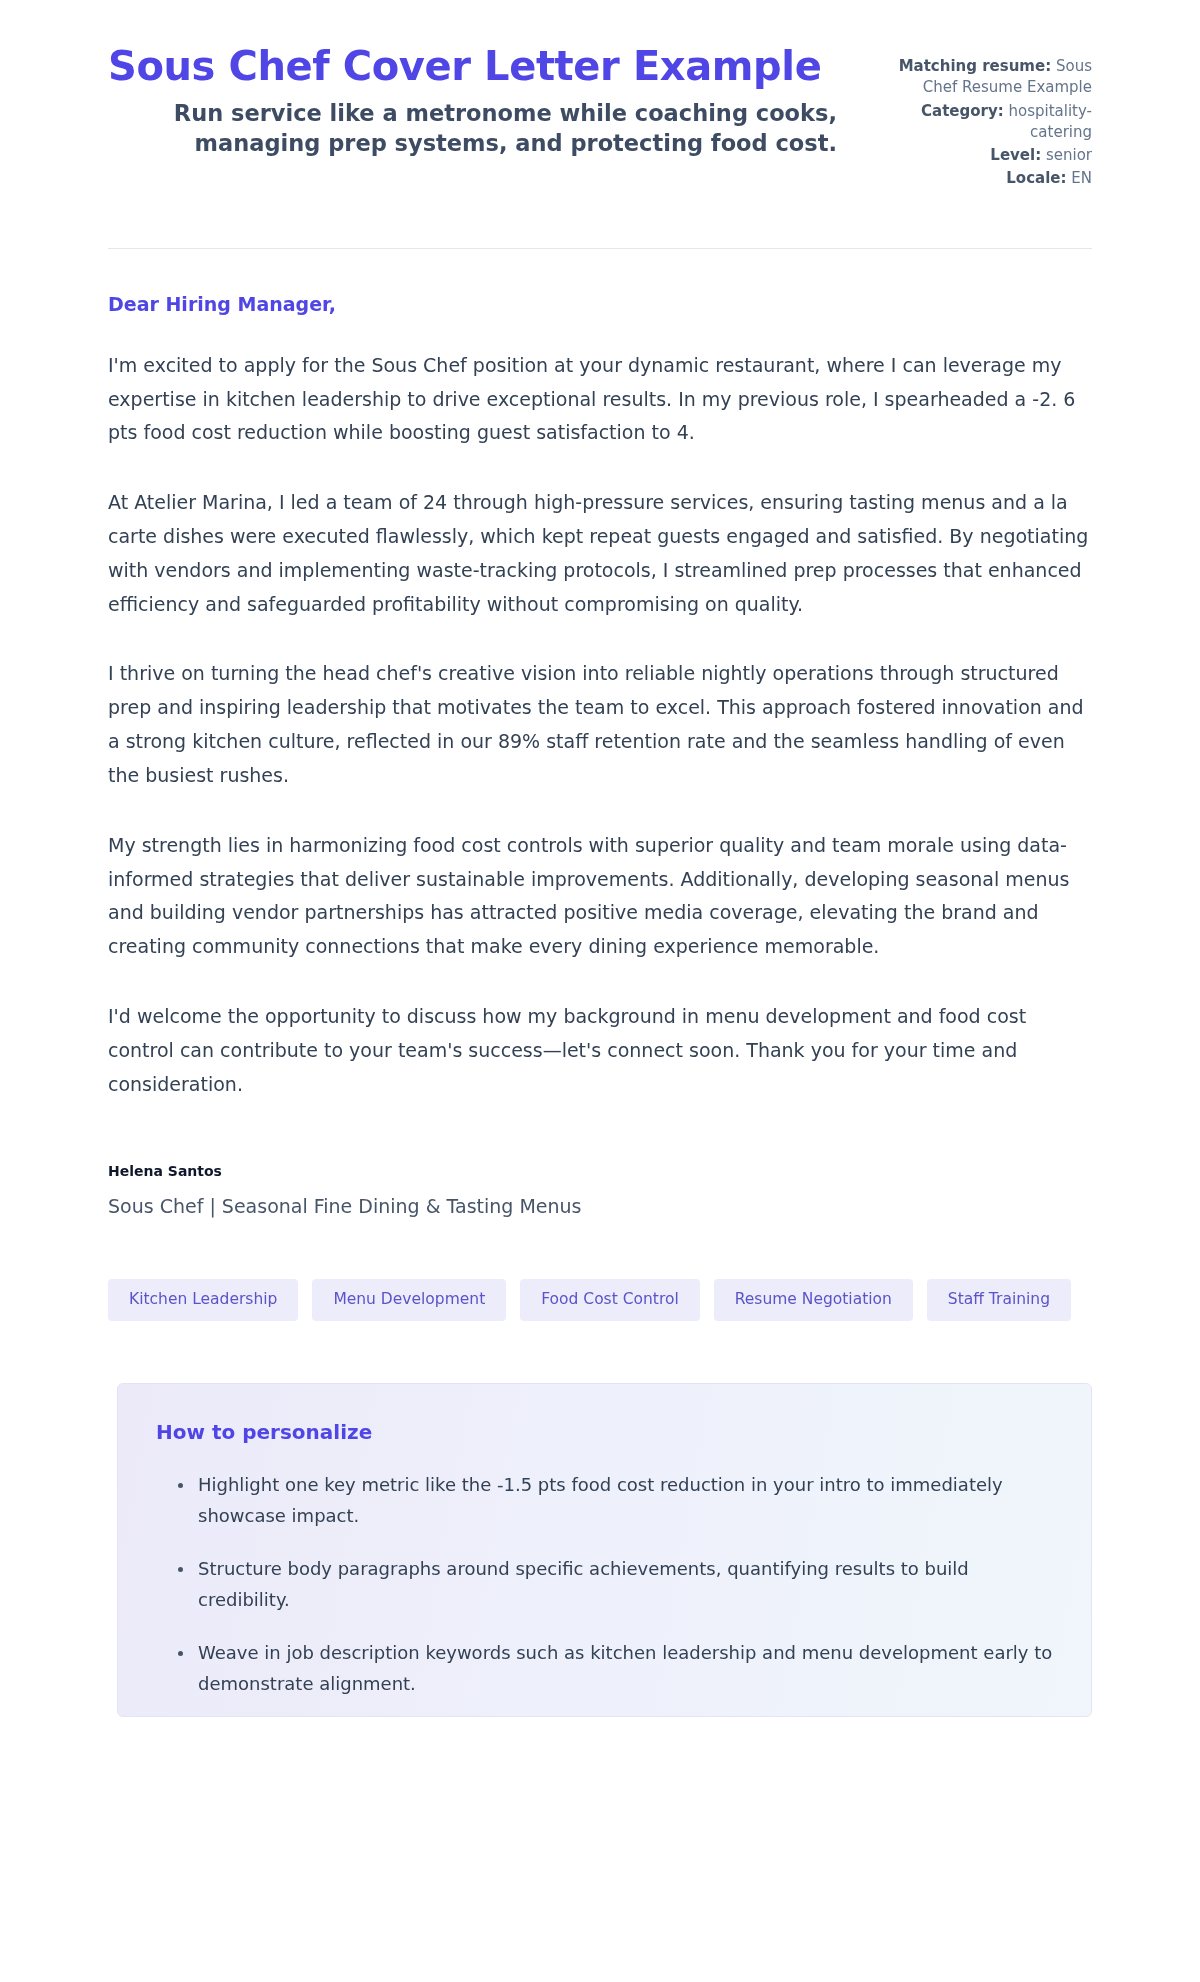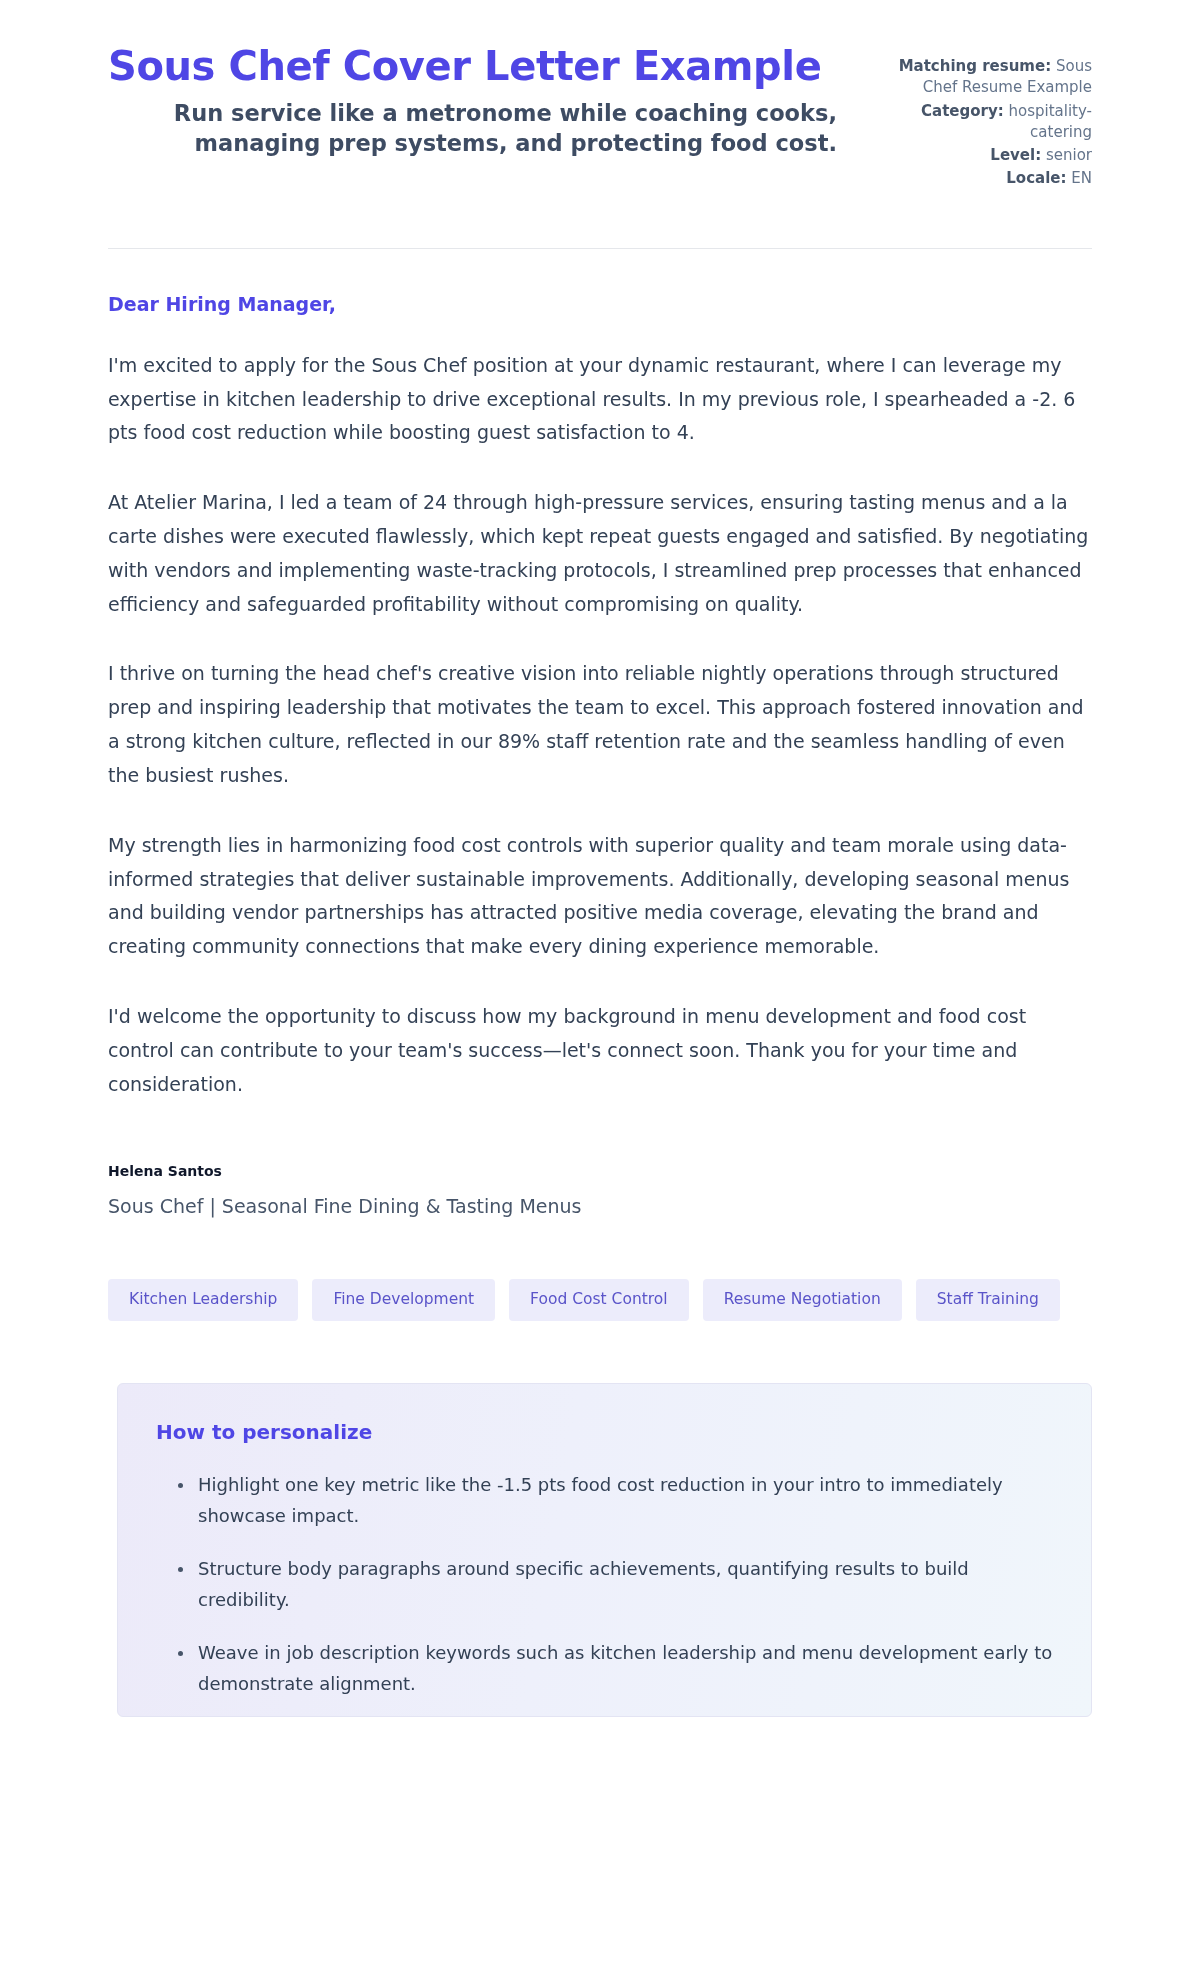--- a/index.html
+++ b/index.html
@@ -210,21 +210,21 @@
     <p class="letter-paragraph">I'd welcome the opportunity to discuss how my background in menu development and food cost control can contribute to your team's success—let's connect soon. Thank you for your time and consideration.</p>
   </div>
 
   <div class="signature">
     <p class="signature-name">Helena Santos</p>
     <p class="signature-role">Sous Chef | Seasonal Fine Dining &amp; Tasting Menus</p>
   </div>
 
   <div class="chips">
     <span class="chip">Kitchen Leadership</span>
-    <span class="chip">Fine Development</span>
+    <span class="chip">Menu Development</span>
     <span class="chip">Food Cost Control</span>
     <span class="chip">Resume Negotiation</span>
     <span class="chip">Staff Training</span>
   </div>
 
   <div class="callout">
     <h2 class="callout-title">How to personalize</h2>
     <ul class="callout-list">
       <li class="callout-item">Highlight one key metric like the -1.5 pts food cost reduction in your intro to immediately showcase impact.</li>
       <li class="callout-item">Structure body paragraphs around specific achievements, quantifying results to build credibility.</li>

